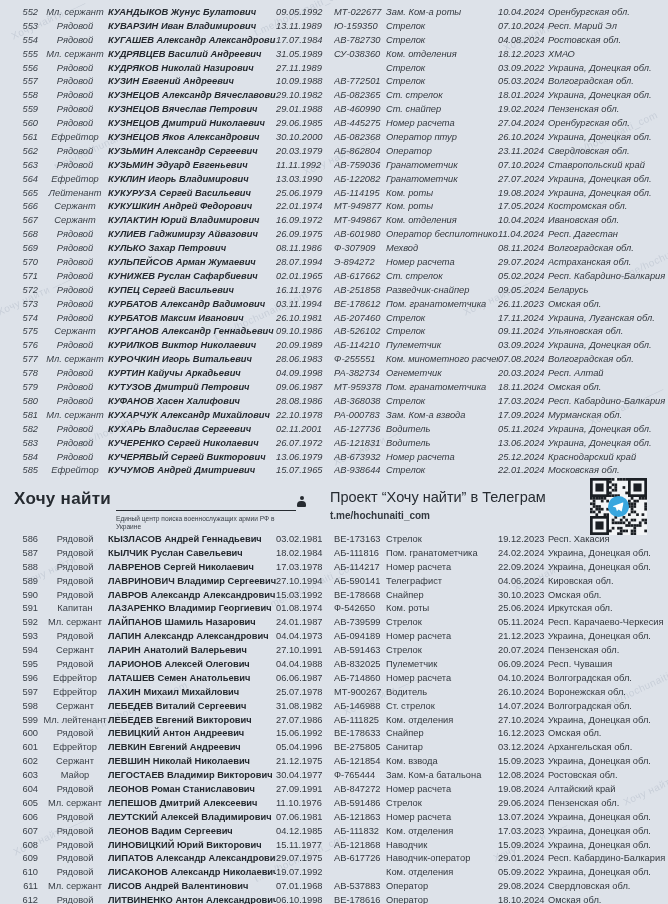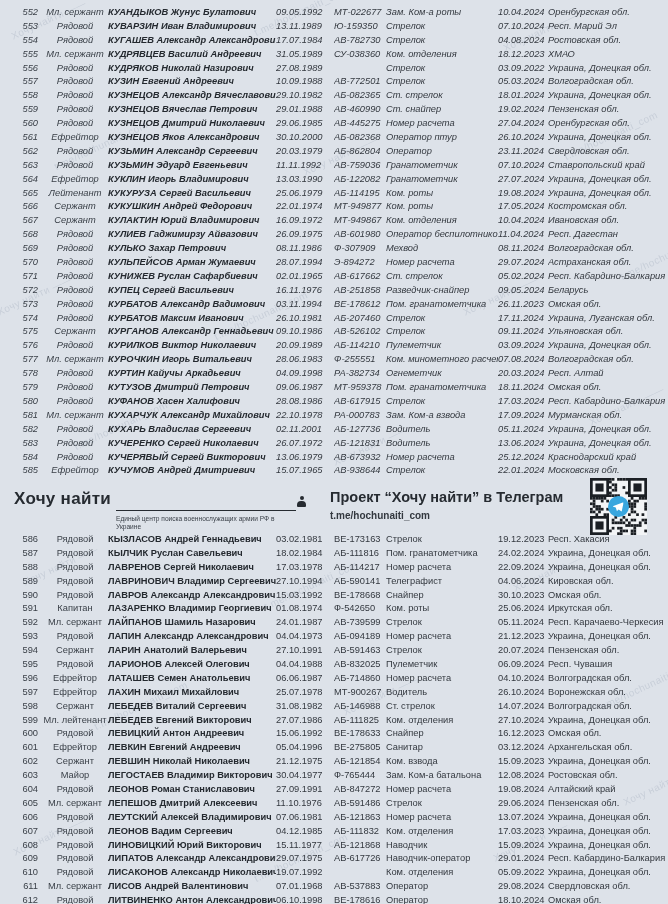--- a/index.html
+++ b/index.html
@@ -20,21 +20,21 @@
   .c-date{width:50px;}
   .c-reg{width:120px;}
   
   .banner{position:absolute;left:0;top:483px;width:668px;height:50px;}
   .logo-title{position:absolute;left:14px;top:6px;font-size:17px;font-weight:bold;color:#262b31;letter-spacing:.3px;}
   .logo-line{position:absolute;left:116px;top:27px;width:180px;border-bottom:1.6px solid #262b31;}
   .person-icon{position:absolute;left:297px;top:13px;width:9px;height:14px;}
   .person-icon:before{content:"";position:absolute;left:2.5px;top:0;width:4px;height:4px;border-radius:50%;background:#262b31;}
   .person-icon:after{content:"";position:absolute;left:0;top:4.5px;width:9px;height:6px;border-radius:4px 4px 1px 1px;background:#262b31;}
   .logo-sub{position:absolute;left:116px;top:32px;width:180px;font-size:6.6px;line-height:7.6px;color:#3c424a;}
-  .proj-title{position:absolute;left:330px;top:6px;font-size:14.5px;font-weight:bold;color:#262b31;}
+  .proj-title{position:absolute;left:330px;top:6px;font-size:14.5px;font-weight:normal;color:#262b31;}
   .proj-link{position:absolute;left:330px;top:27px;font-size:10px;font-weight:bold;color:#33383f;}
   
   .qr{position:absolute;left:590px;top:478px;width:57px;height:57px;background:#f2f4f6;}
   .qr svg{display:block;}
   .tg-badge{position:absolute;left:18px;top:18px;width:21px;height:21px;border-radius:50%;background:#39a6de;display:flex;align-items:center;justify-content:center;}
 </style>
 </head>
 <body>
 
 <div id="page">
@@ -102,21 +102,21 @@
     <span class="c c-dob">31.05.1989</span>
     <span class="c c-id">СУ-038360</span>
     <span class="c c-pos">Ком. отделения</span>
     <span class="c c-date">18.12.2023</span>
     <span class="c c-reg">ХМАО</span>
   </div>
       <div class="row">
     <span class="c c-num">556</span>
     <span class="c c-rank">Рядовой</span>
     <span class="c c-name">КУДРЯКОВ Николай Назирович</span>
-    <span class="c c-dob">27.08.1989</span>
+    <span class="c c-dob">27.11.1989</span>
     <span class="c c-id"></span>
     <span class="c c-pos">Стрелок</span>
     <span class="c c-date">03.09.2022</span>
     <span class="c c-reg">Украина, Донецкая обл.</span>
   </div>
       <div class="row">
     <span class="c c-num">557</span>
     <span class="c c-rank">Рядовой</span>
     <span class="c c-name">КУЗИН Евгений Андреевич</span>
     <span class="c c-dob">10.09.1988</span>
@@ -343,21 +343,21 @@
     <span class="c c-id">МТ-959378</span>
     <span class="c c-pos">Пом. гранатометчика</span>
     <span class="c c-date">18.11.2024</span>
     <span class="c c-reg">Омская обл.</span>
   </div>
       <div class="row">
     <span class="c c-num">580</span>
     <span class="c c-rank">Рядовой</span>
     <span class="c c-name">КУФАНОВ Хасен Халифович</span>
     <span class="c c-dob">28.08.1986</span>
-    <span class="c c-id">АВ-617915</span>
+    <span class="c c-id">АВ-368038</span>
     <span class="c c-pos">Стрелок</span>
     <span class="c c-date">17.03.2024</span>
     <span class="c c-reg">Респ. Кабардино-Балкария</span>
   </div>
       <div class="row">
     <span class="c c-num">581</span>
     <span class="c c-rank">Мл. сержант</span>
     <span class="c c-name">КУХАРЧУК Александр Михайлович</span>
     <span class="c c-dob">22.10.1978</span>
     <span class="c c-id">РА-000783</span>

